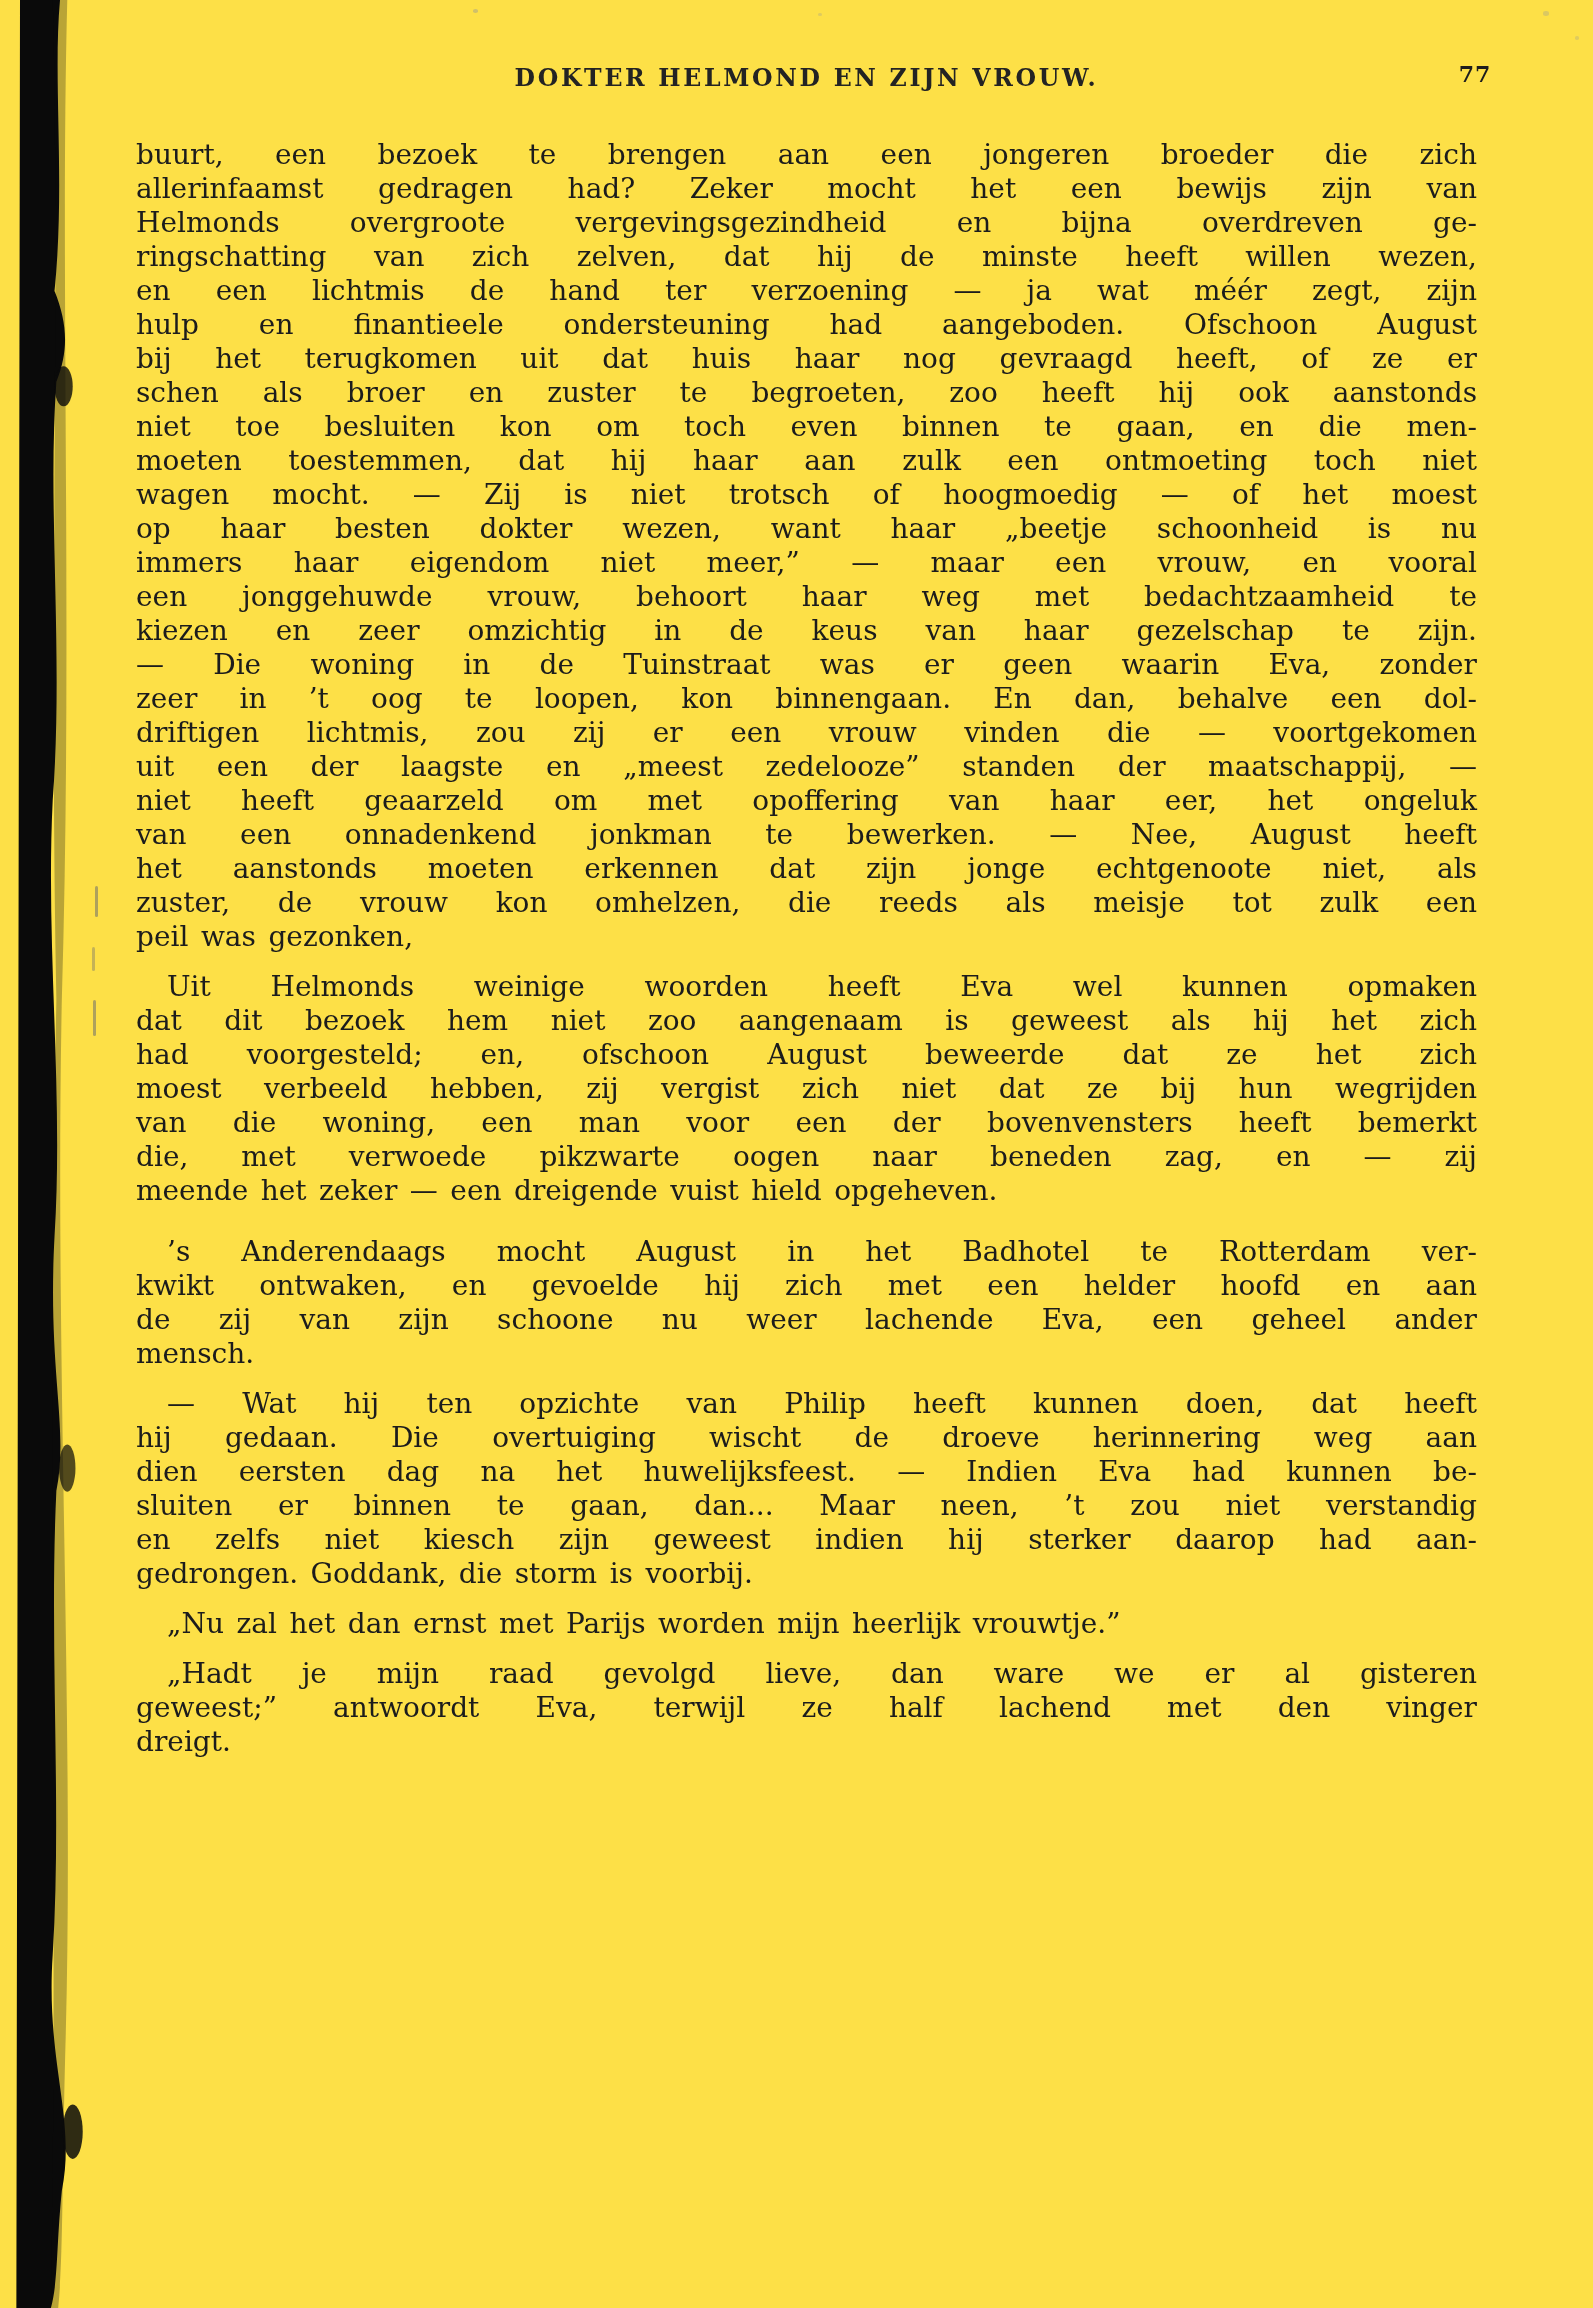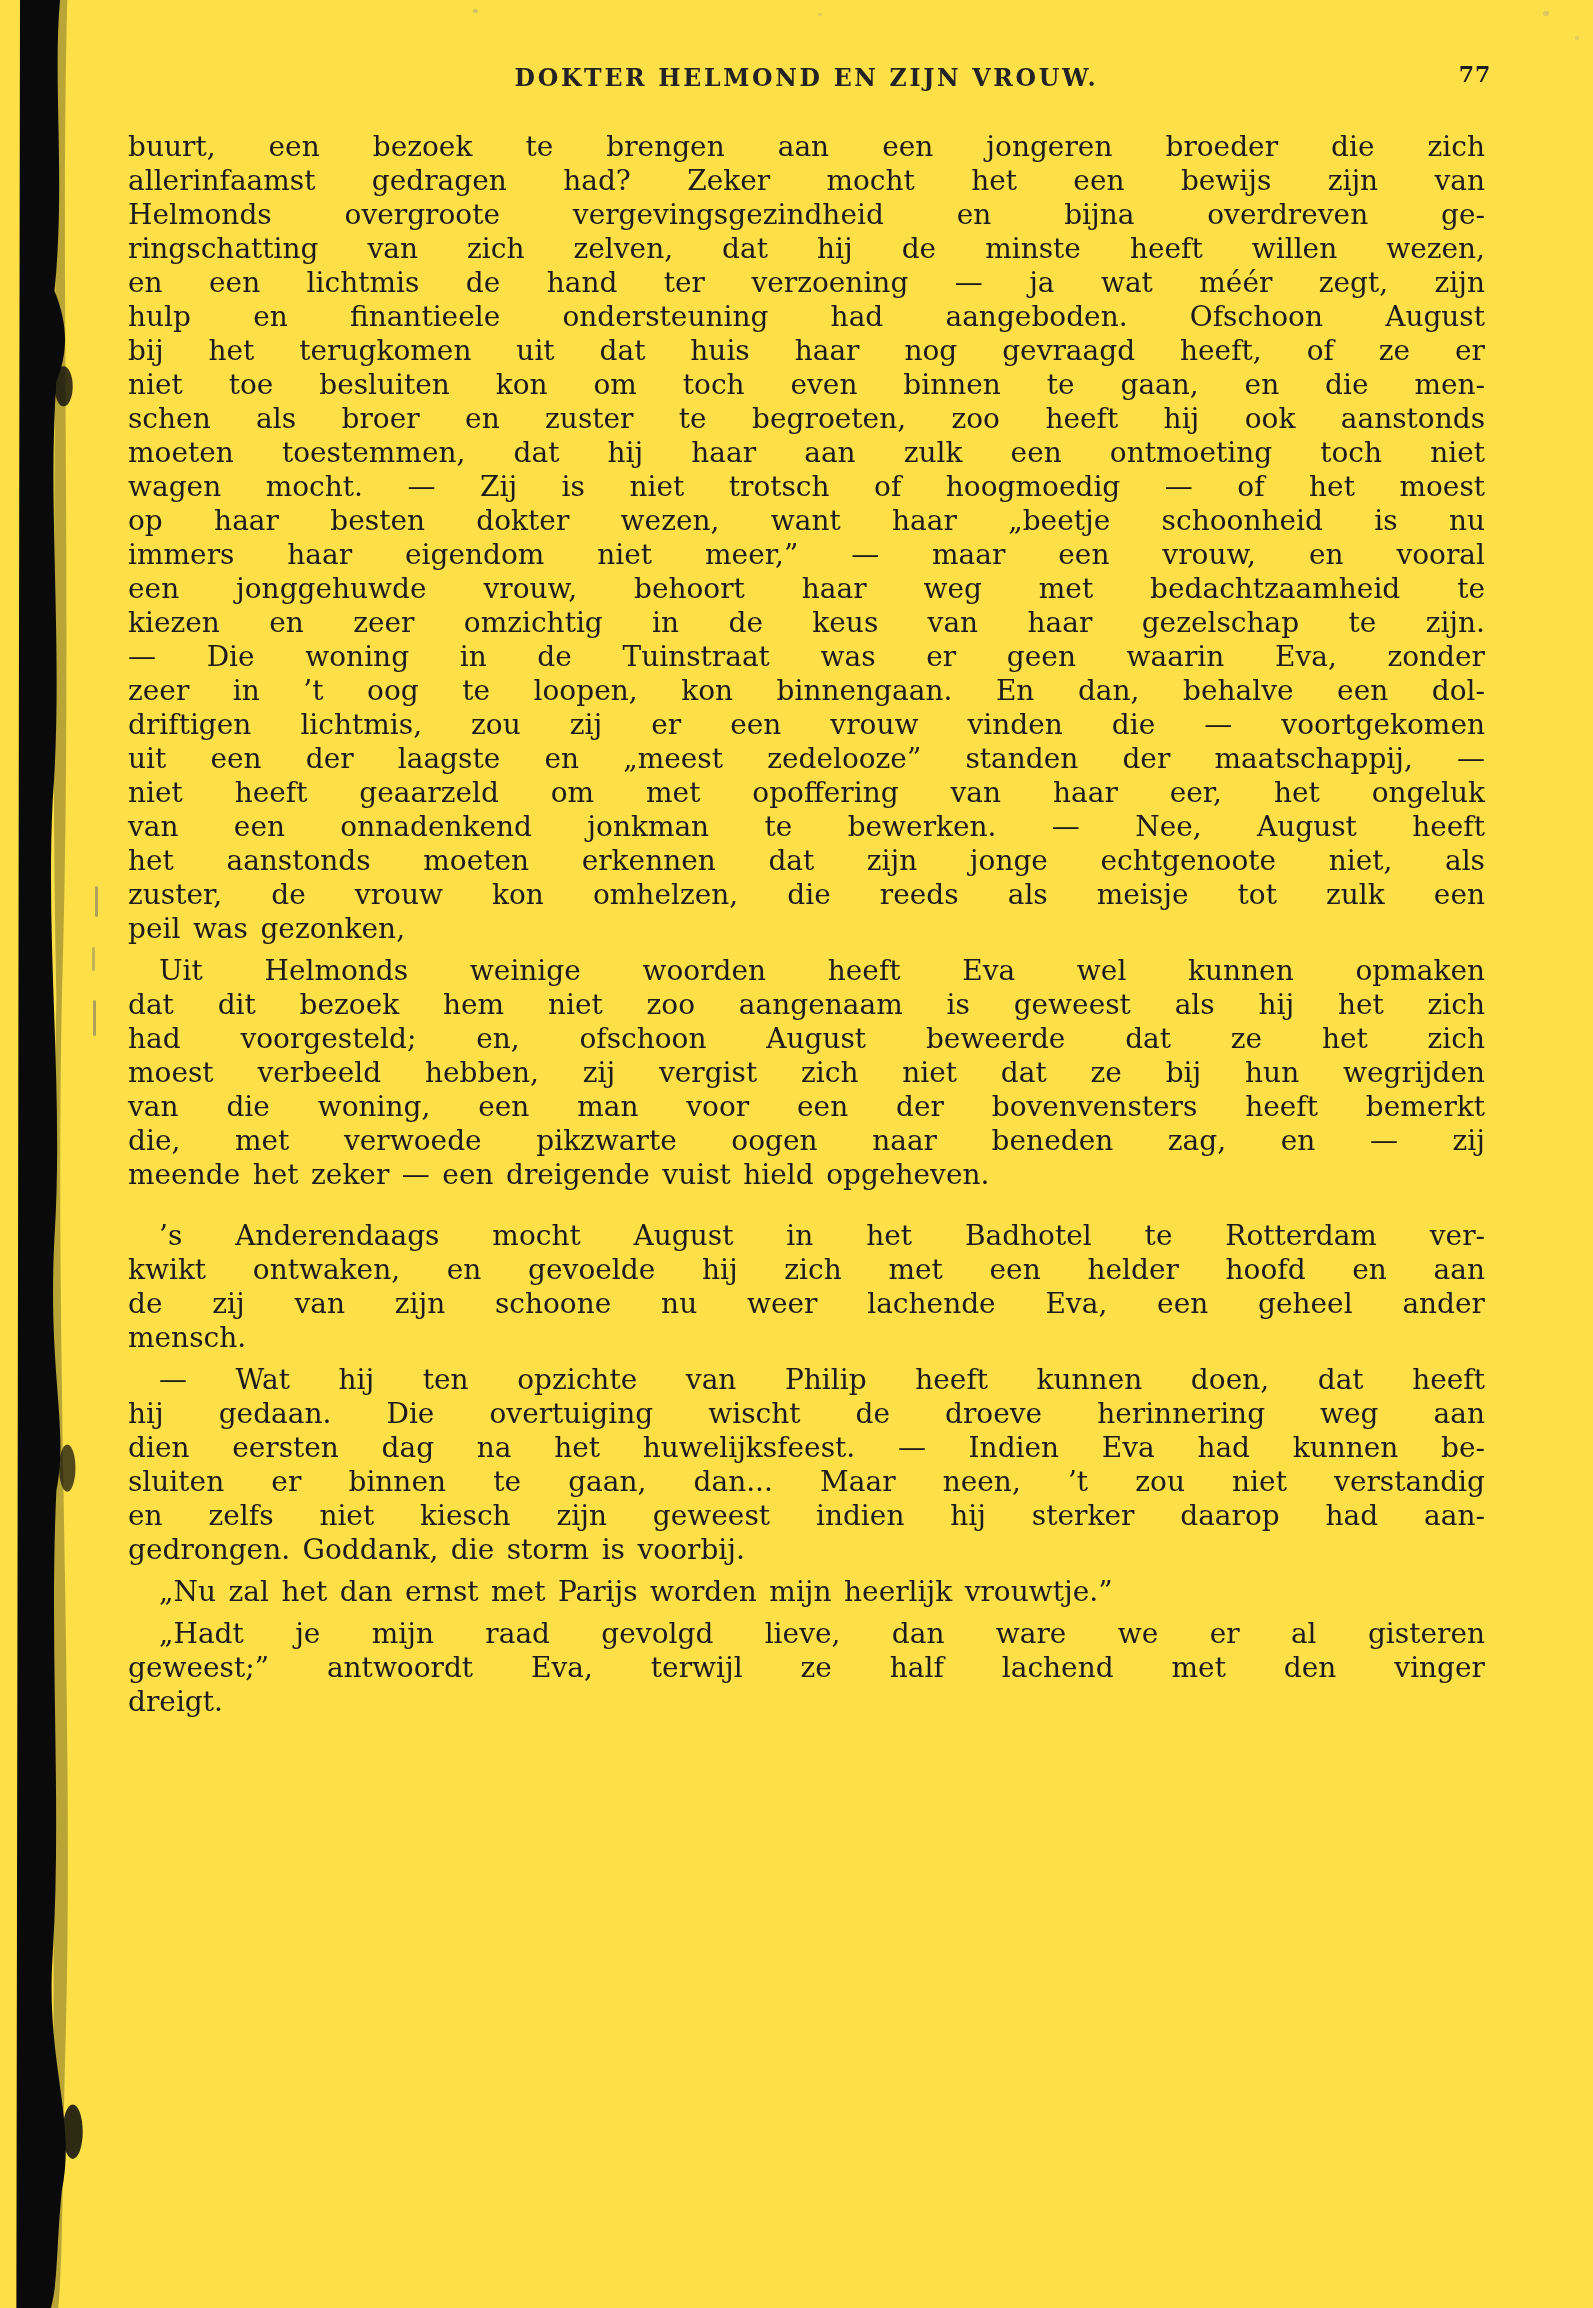--- a/index.html
+++ b/index.html
@@ -49,21 +49,21 @@
   .body-text {
     position: absolute;
     top: 122px;
     left: 120px;
     width: 1373px;
     font-size: 28px;
     line-height: 34px;
     word-spacing: 3.6px;
     color: #1c1c1c;
   }
-  .paragraph { margin: 8px; }
+  .paragraph { margin: 16px; }
   .paragraph.space-before { margin-top: 27px; }
   .line {
     text-align: justify;
     text-align-last: justify;
     white-space: normal;
   }
   .line.last { text-align-last: left; }
   .line.indent { text-indent: 31px; }
   
   .artifact {
@@ -121,22 +121,22 @@
 
   <div class="body-text">
       <div class="paragraph">
         <div class="line">buurt, een bezoek te brengen aan een jongeren broeder die zich</div>
         <div class="line">allerinfaamst gedragen had? Zeker mocht het een bewijs zijn van</div>
         <div class="line">Helmonds overgroote vergevingsgezindheid en bijna overdreven ge-</div>
         <div class="line">ringschatting van zich zelven, dat hij de minste heeft willen wezen,</div>
         <div class="line">en een lichtmis de hand ter verzoening — ja wat méér zegt, zijn</div>
         <div class="line">hulp en finantieele ondersteuning had aangeboden. Ofschoon August</div>
         <div class="line">bij het terugkomen uit dat huis haar nog gevraagd heeft, of ze er</div>
+        <div class="line">schen als broer en zuster te begroeten, zoo heeft hij ook aanstonds</div>
         <div class="line">niet toe besluiten kon om toch even binnen te gaan, en die men-</div>
-        <div class="line">schen als broer en zuster te begroeten, zoo heeft hij ook aanstonds</div>
         <div class="line">moeten toestemmen, dat hij haar aan zulk een ontmoeting toch niet</div>
         <div class="line">wagen mocht. — Zij is niet trotsch of hoogmoedig — of het moest</div>
         <div class="line">op haar besten dokter wezen, want haar „beetje schoonheid is nu</div>
         <div class="line">immers haar eigendom niet meer,” — maar een vrouw, en vooral</div>
         <div class="line">een jonggehuwde vrouw, behoort haar weg met bedachtzaamheid te</div>
         <div class="line">kiezen en zeer omzichtig in de keus van haar gezelschap te zijn.</div>
         <div class="line">— Die woning in de Tuinstraat was er geen waarin Eva, zonder</div>
         <div class="line">zeer in ’t oog te loopen, kon binnengaan. En dan, behalve een dol-</div>
         <div class="line">driftigen lichtmis, zou zij er een vrouw vinden die — voortgekomen</div>
         <div class="line">uit een der laagste en „meest zedelooze” standen der maatschappij, —</div>

